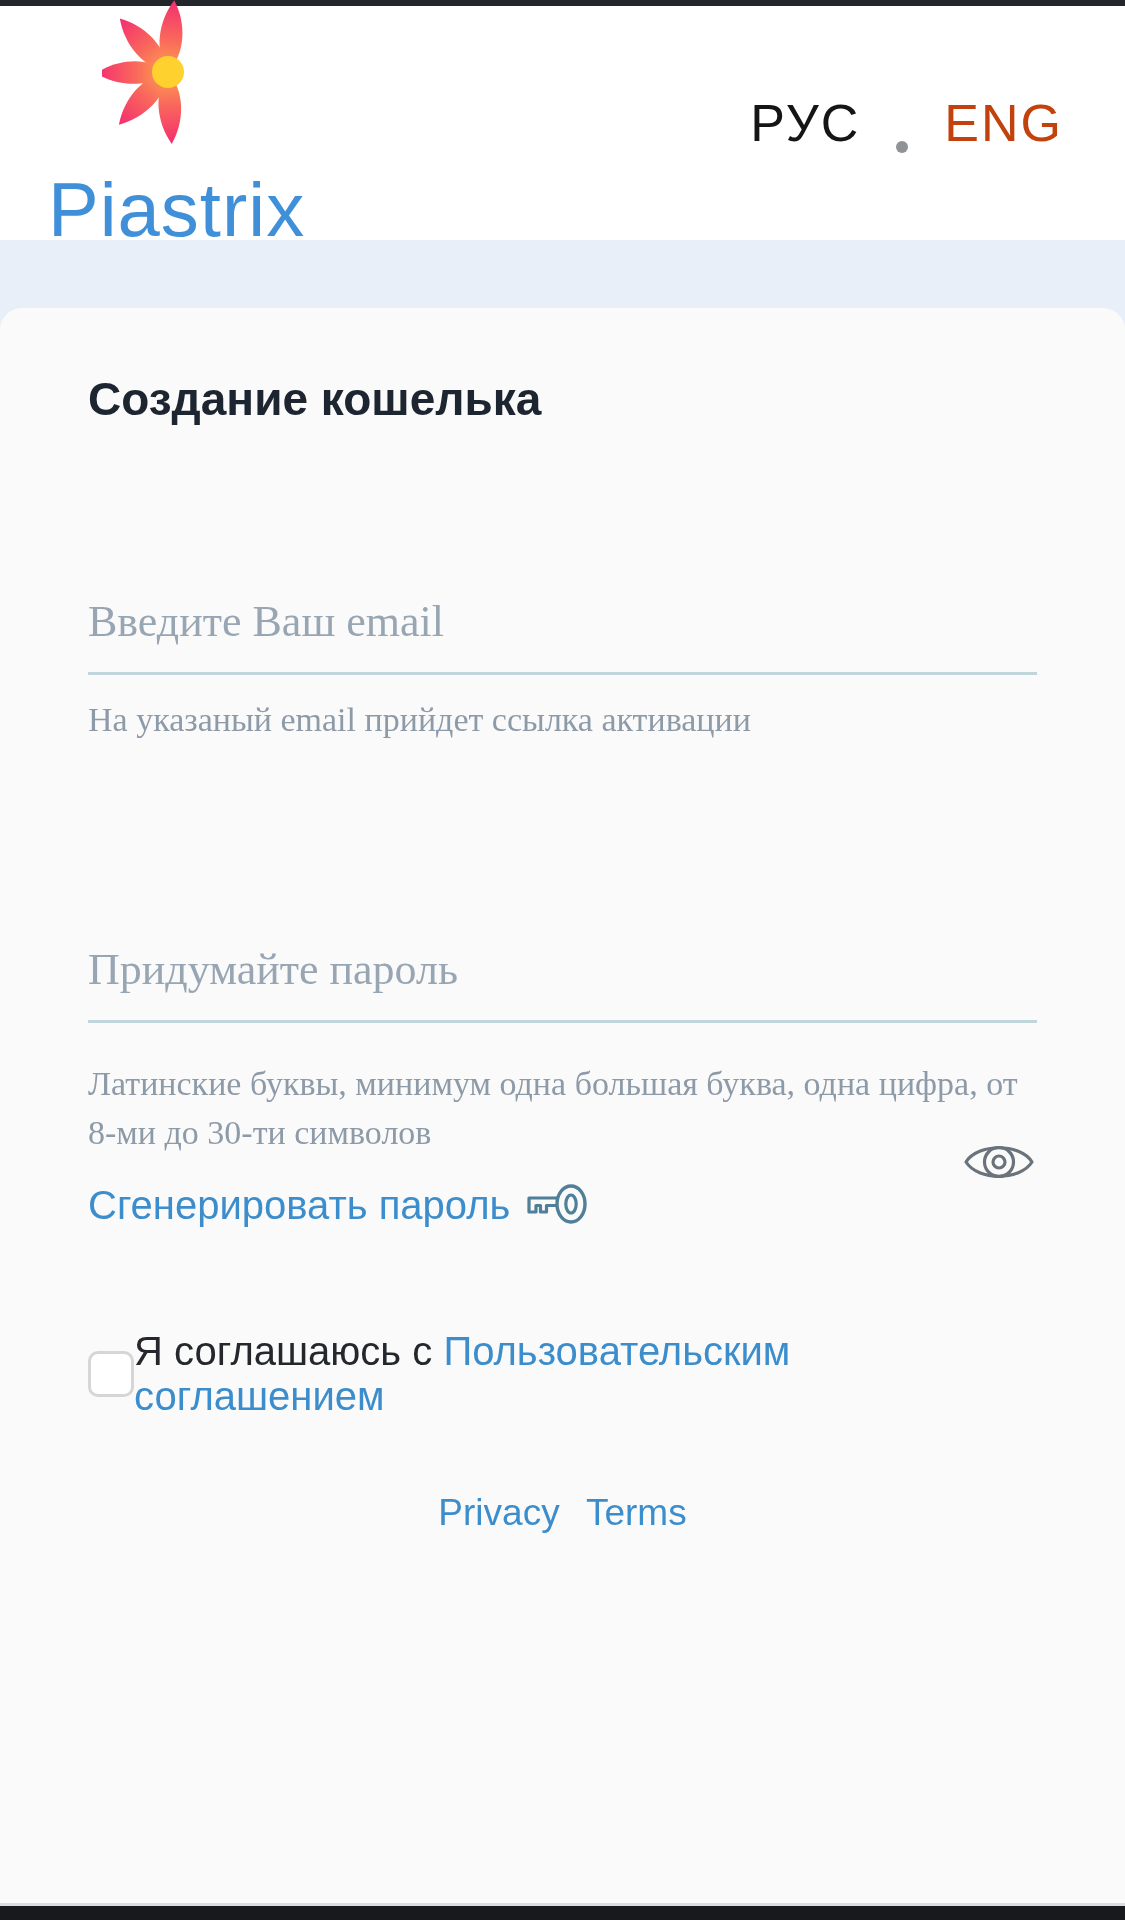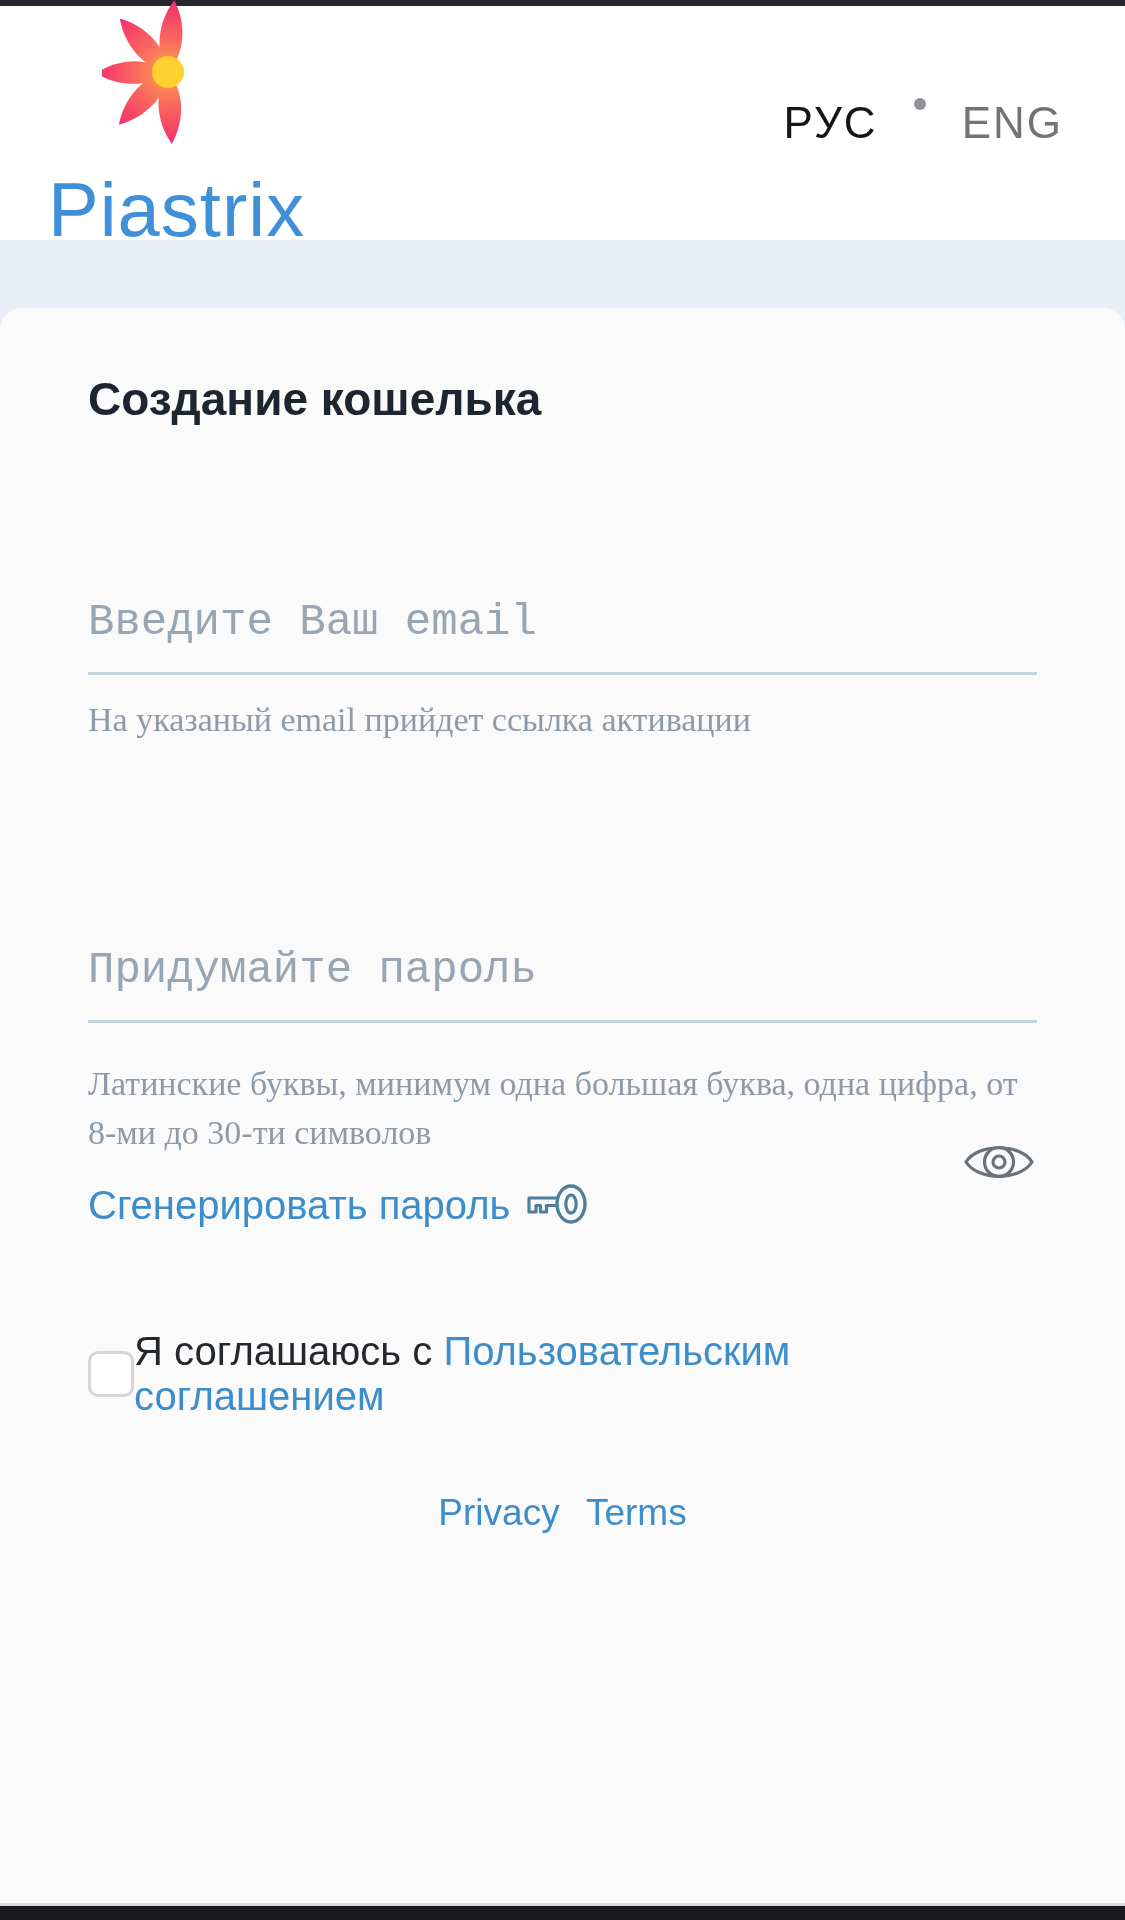--- a/index.html
+++ b/index.html
@@ -7,40 +7,40 @@
   body { font-family:"Liberation Sans", sans-serif; background:#ffffff; }
   .screen { position:relative; width:1125px; height:1920px; overflow:hidden; background:#e9eff8; }
 
   
   .status-bar { height:6px; background:#23262a; }
 
   
   header { height:234px; background:#ffffff; display:flex; align-items:center; justify-content:space-between; }
   .logo { display:flex; align-items:center; margin-left:48px; gap:14px; cursor:pointer;flex-direction:column; }
   .brand { font-size:76px; color:#3f90d8; letter-spacing:1px; font-weight:400; }
-  .lang { display:flex; align-items:flex-start; gap:36px; margin-right:62px; font-size:44px; }
+  .lang { display:flex; align-items:flex-end; gap:36px; margin-right:62px; font-size:52px; }
   .lang-active { color:#151515; font-weight:500; letter-spacing:2px; cursor:pointer; }
   .lang-dot { width:12px; height:12px; border-radius:50%; background:#8f9296; }
-  .lang-inactive { color:#737373; letter-spacing:2px; cursor:pointer; }
+  .lang-inactive { color:#c2410c; letter-spacing:2px; cursor:pointer; }
 
   
   .band { height:90px; background:#e9eff8; }
 
   
   .card { position:relative; margin-top:-22px; height:1634px; background:#fbfafa;
           border-radius:22px 22px 0 0; padding:0 88px; }
   h1 { padding-top:64px; font-size:46px; line-height:54px; font-weight:700; color:#1d2531; }
 
   .field { position:relative; }
   .field-email { margin-top:170px; }
   .field-password { margin-top:200px; }
   .field-dob { margin-top:160px; }
 
   .u-input { display:block; width:100%; background:transparent; border:none; outline:none;
-             border-bottom:3px solid #c1d6dc; font-family:Liberation Mono, monospace;
+             border-bottom:3px solid #c1d6dc; font-family:Liberation Serif, serif;
              font-size:44px; line-height:52px; padding:0 0 24px 0; color:#3b82f6; }
   .u-input::placeholder { color:#98a5b3; opacity:1; }
 
   .hint { margin-top:20px; font-size:34px; line-height:49px; color:#8d9aa8; font-weight:400;font-family:Liberation Serif, serif; }
   .hint-tall { margin-top:36px; }
 
   .eye { position:absolute; right:0; bottom:40px; width:76px; height:54px; cursor:pointer; }
 
   .gen-link { display:inline-flex; align-items:center; gap:10px; margin-top:24px;
               font-size:40px; line-height:48px; color:#3c8dcc; text-decoration:none; cursor:pointer; }

